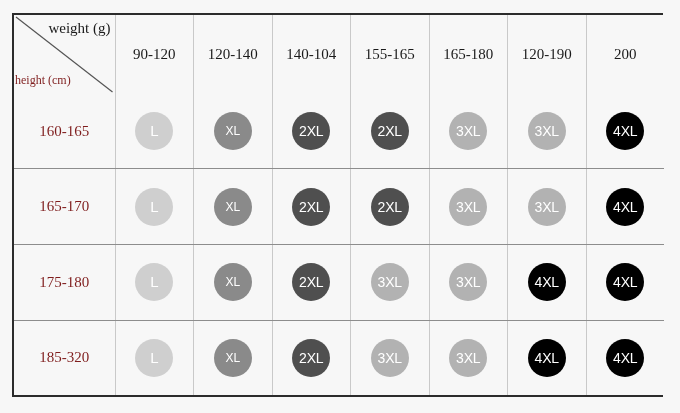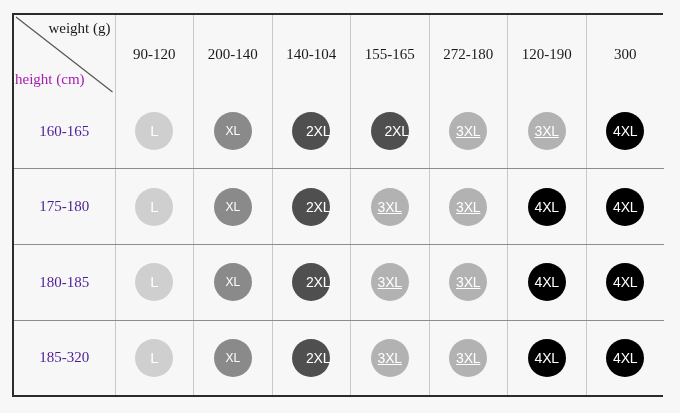--- a/index.html
+++ b/index.html
@@ -80,36 +80,36 @@
     right: 4px;
     top: 5px;
     font-size: 15px;
     color: #1a1a1a;
     white-space: nowrap;
   }
   .corner-height {
     position: absolute;
     left: 1px;
     bottom: 6px;
-    font-size: 15px;
-    color: #a21caf;
+    font-size: 12px;
+    color: #7f1d1d;
     white-space: nowrap;
   }
 
   
   th.weight-head {
     font-size: 15px;
     color: #1a1a1a;
     height: 79px;
   }
 
   
   td.row-label {
     font-size: 15px;
-    color: #4c1d95;
+    color: #7f1d1d;
     height: 51px;
   }
 
   
   td.size-cell {
     height: 51px;
   }
   .bubble {
     display: inline-block;
     width: 38px;
@@ -118,22 +118,22 @@
     border-radius: 50%;
     color: #ffffff;
     font-family: "Liberation Sans", "DejaVu Sans", sans-serif;
     font-size: 14px;
     letter-spacing: -0.2px;
     text-align: center;
     vertical-align: middle;
   }
   .bubble.sz-L   { font-size: 15px; }
   .bubble.sz-XL  { font-size: 12px; }
-  .bubble.sz-2XL { font-size: 14px; text-align: right; }
-  .bubble.sz-3XL { font-size: 14px; text-decoration: underline; }
+  .bubble.sz-2XL { font-size: 14px; }
+  .bubble.sz-3XL { font-size: 14px; }
   .bubble.sz-4XL { font-size: 14px; }
 </style>
 </head>
 <body>
 
 <div id="chart-wrap">
   <table class="size-table">
     <colgroup>
       <col class="c-label">
       <col class="c-size">
@@ -147,51 +147,51 @@
     <thead>
       <tr>
         <th class="corner">
           <svg class="diag-line" viewBox="0 0 101 79" preserveAspectRatio="none">
             <line x1="2" y1="2" x2="99" y2="77"></line>
           </svg>
           <span class="corner-weight">weight (g)</span>
           <span class="corner-height">height (cm)</span>
         </th>
         <th class="weight-head">90-120</th>
-        <th class="weight-head">200-140</th>
+        <th class="weight-head">120-140</th>
         <th class="weight-head">140-104</th>
         <th class="weight-head">155-165</th>
-        <th class="weight-head">272-180</th>
+        <th class="weight-head">165-180</th>
         <th class="weight-head">120-190</th>
-        <th class="weight-head">300</th>
+        <th class="weight-head">200</th>
       </tr>
     </thead>
     <tbody id="table-body">
         <tr>
           <td class="row-label">160-165</td>
           <td class="size-cell"><span class="bubble sz-L" style="background: rgb(207, 207, 207); color: rgb(255, 255, 255);">L</span></td>
           <td class="size-cell"><span class="bubble sz-XL" style="background: rgb(138, 138, 138); color: rgb(255, 255, 255);">XL</span></td>
           <td class="size-cell"><span class="bubble sz-2XL" style="background: rgb(79, 79, 79); color: rgb(255, 255, 255);">2XL</span></td>
           <td class="size-cell"><span class="bubble sz-2XL" style="background: rgb(79, 79, 79); color: rgb(255, 255, 255);">2XL</span></td>
           <td class="size-cell"><span class="bubble sz-3XL" style="background: rgb(178, 178, 178); color: rgb(255, 255, 255);">3XL</span></td>
           <td class="size-cell"><span class="bubble sz-3XL" style="background: rgb(178, 178, 178); color: rgb(255, 255, 255);">3XL</span></td>
           <td class="size-cell"><span class="bubble sz-4XL" style="background: rgb(0, 0, 0); color: rgb(255, 255, 255);">4XL</span></td>
         </tr>
         <tr>
+          <td class="row-label">165-170</td>
+          <td class="size-cell"><span class="bubble sz-L" style="background: rgb(207, 207, 207); color: rgb(255, 255, 255);">L</span></td>
+          <td class="size-cell"><span class="bubble sz-XL" style="background: rgb(138, 138, 138); color: rgb(255, 255, 255);">XL</span></td>
+          <td class="size-cell"><span class="bubble sz-2XL" style="background: rgb(79, 79, 79); color: rgb(255, 255, 255);">2XL</span></td>
+          <td class="size-cell"><span class="bubble sz-2XL" style="background: rgb(79, 79, 79); color: rgb(255, 255, 255);">2XL</span></td>
+          <td class="size-cell"><span class="bubble sz-3XL" style="background: rgb(178, 178, 178); color: rgb(255, 255, 255);">3XL</span></td>
+          <td class="size-cell"><span class="bubble sz-3XL" style="background: rgb(178, 178, 178); color: rgb(255, 255, 255);">3XL</span></td>
+          <td class="size-cell"><span class="bubble sz-4XL" style="background: rgb(0, 0, 0); color: rgb(255, 255, 255);">4XL</span></td>
+        </tr>
+        <tr>
           <td class="row-label">175-180</td>
-          <td class="size-cell"><span class="bubble sz-L" style="background: rgb(207, 207, 207); color: rgb(255, 255, 255);">L</span></td>
-          <td class="size-cell"><span class="bubble sz-XL" style="background: rgb(138, 138, 138); color: rgb(255, 255, 255);">XL</span></td>
-          <td class="size-cell"><span class="bubble sz-2XL" style="background: rgb(79, 79, 79); color: rgb(255, 255, 255);">2XL</span></td>
-          <td class="size-cell"><span class="bubble sz-3XL" style="background: rgb(178, 178, 178); color: rgb(255, 255, 255);">3XL</span></td>
-          <td class="size-cell"><span class="bubble sz-3XL" style="background: rgb(178, 178, 178); color: rgb(255, 255, 255);">3XL</span></td>
-          <td class="size-cell"><span class="bubble sz-4XL" style="background: rgb(0, 0, 0); color: rgb(255, 255, 255);">4XL</span></td>
-          <td class="size-cell"><span class="bubble sz-4XL" style="background: rgb(0, 0, 0); color: rgb(255, 255, 255);">4XL</span></td>
-        </tr>
-        <tr>
-          <td class="row-label">180-185</td>
           <td class="size-cell"><span class="bubble sz-L" style="background: rgb(207, 207, 207); color: rgb(255, 255, 255);">L</span></td>
           <td class="size-cell"><span class="bubble sz-XL" style="background: rgb(138, 138, 138); color: rgb(255, 255, 255);">XL</span></td>
           <td class="size-cell"><span class="bubble sz-2XL" style="background: rgb(79, 79, 79); color: rgb(255, 255, 255);">2XL</span></td>
           <td class="size-cell"><span class="bubble sz-3XL" style="background: rgb(178, 178, 178); color: rgb(255, 255, 255);">3XL</span></td>
           <td class="size-cell"><span class="bubble sz-3XL" style="background: rgb(178, 178, 178); color: rgb(255, 255, 255);">3XL</span></td>
           <td class="size-cell"><span class="bubble sz-4XL" style="background: rgb(0, 0, 0); color: rgb(255, 255, 255);">4XL</span></td>
           <td class="size-cell"><span class="bubble sz-4XL" style="background: rgb(0, 0, 0); color: rgb(255, 255, 255);">4XL</span></td>
         </tr>
         <tr>
           <td class="row-label">185-320</td>

